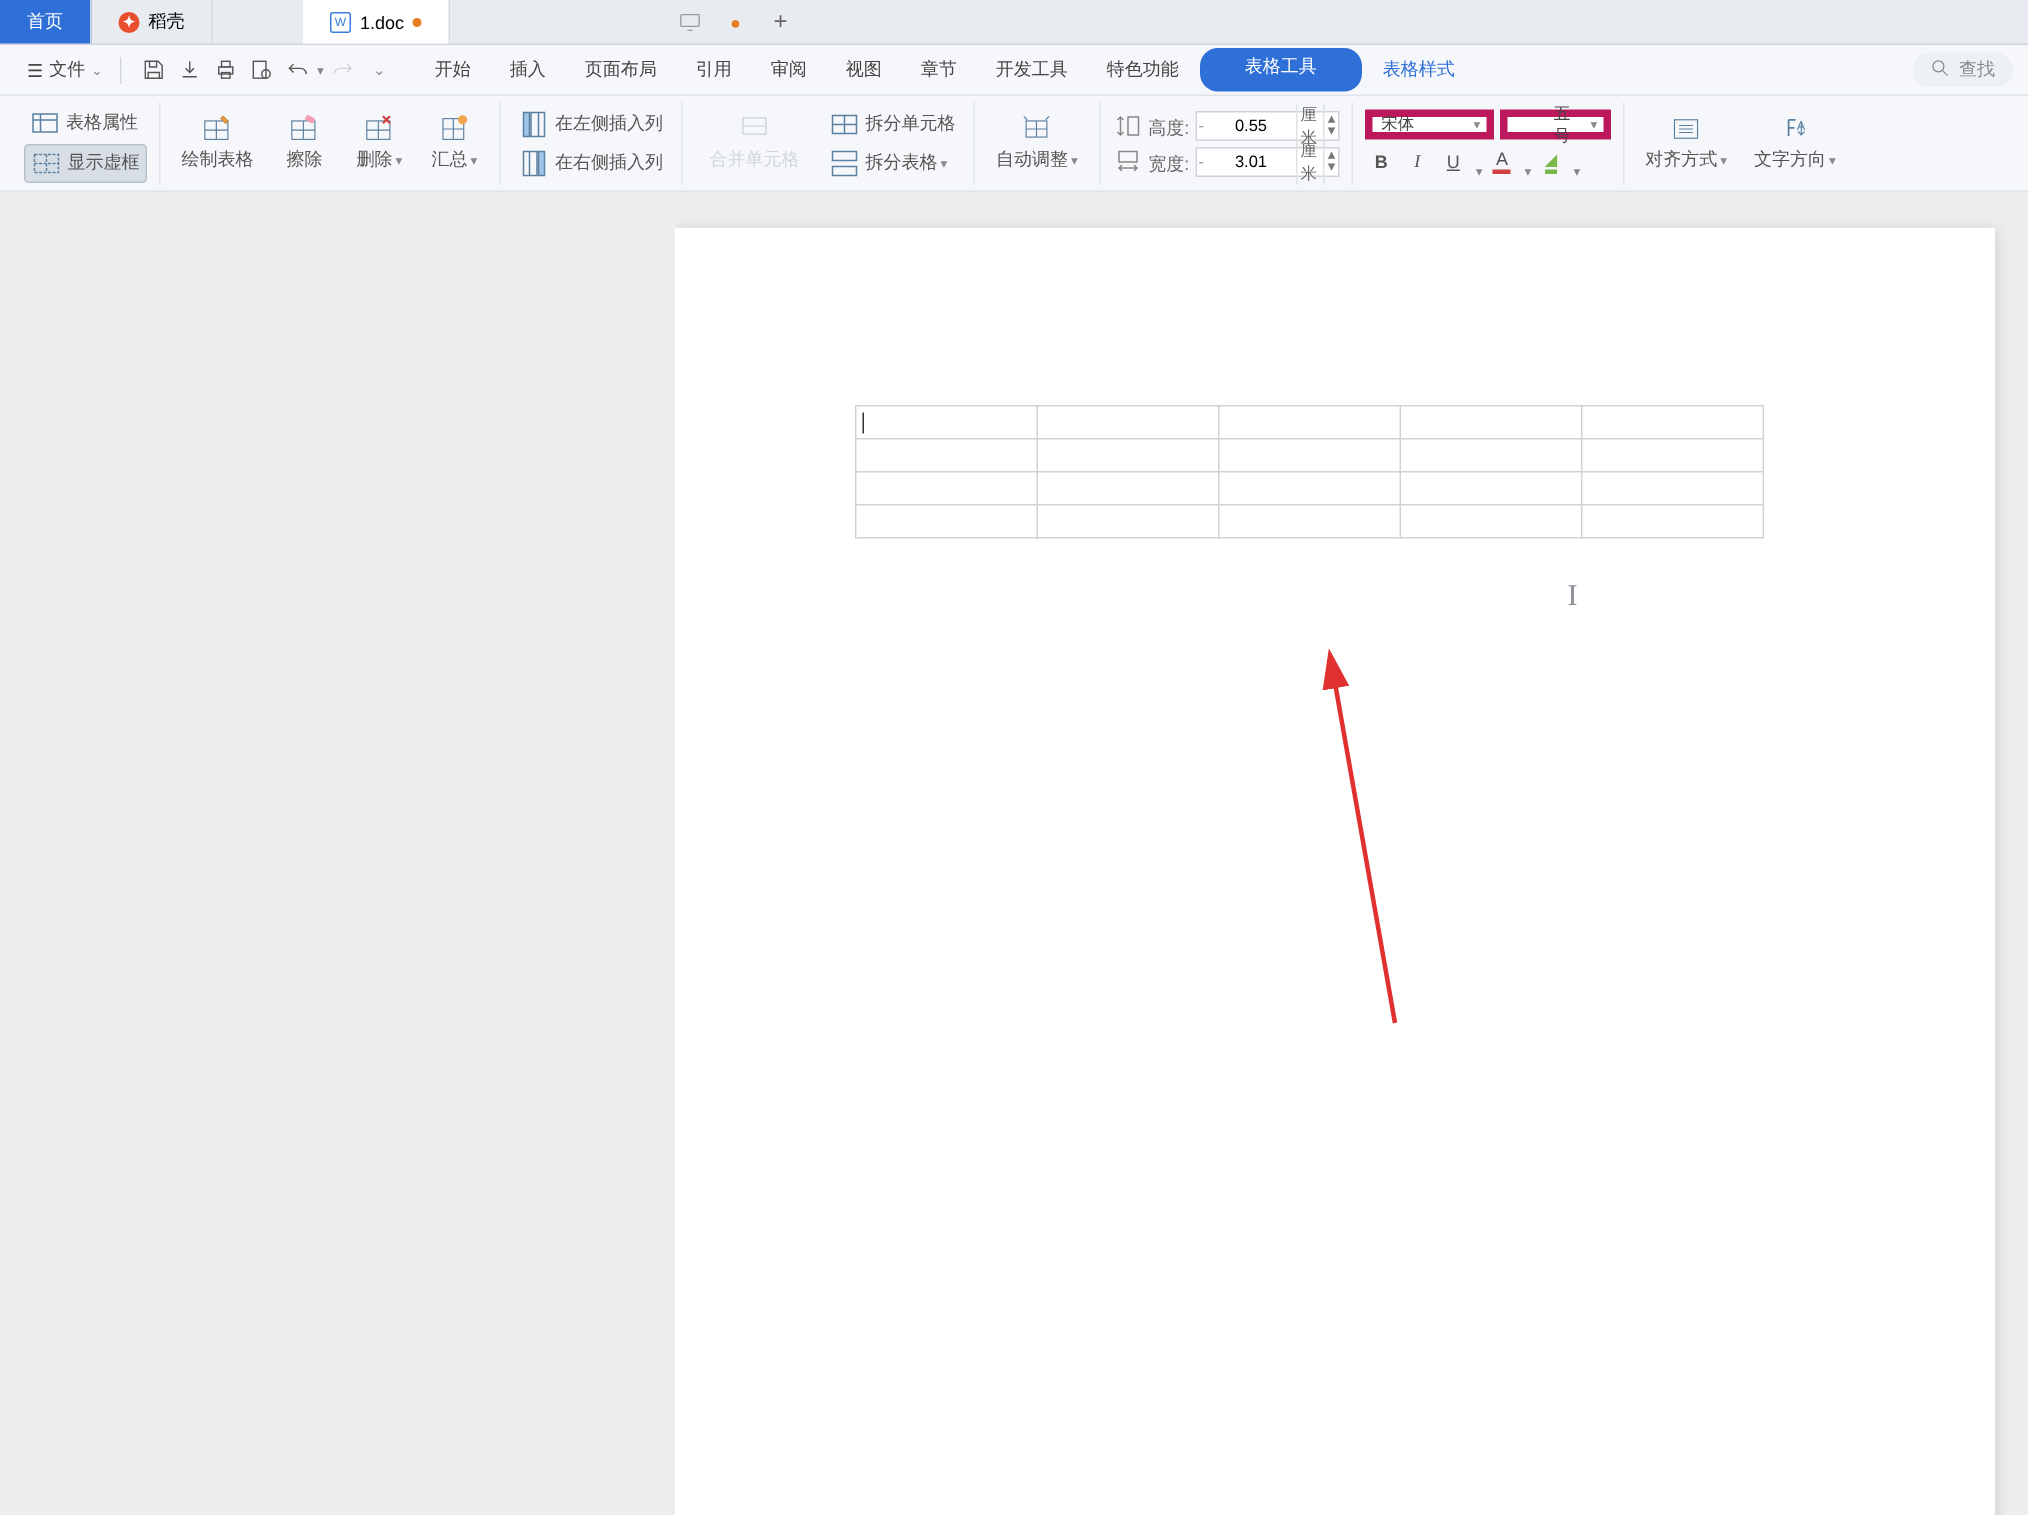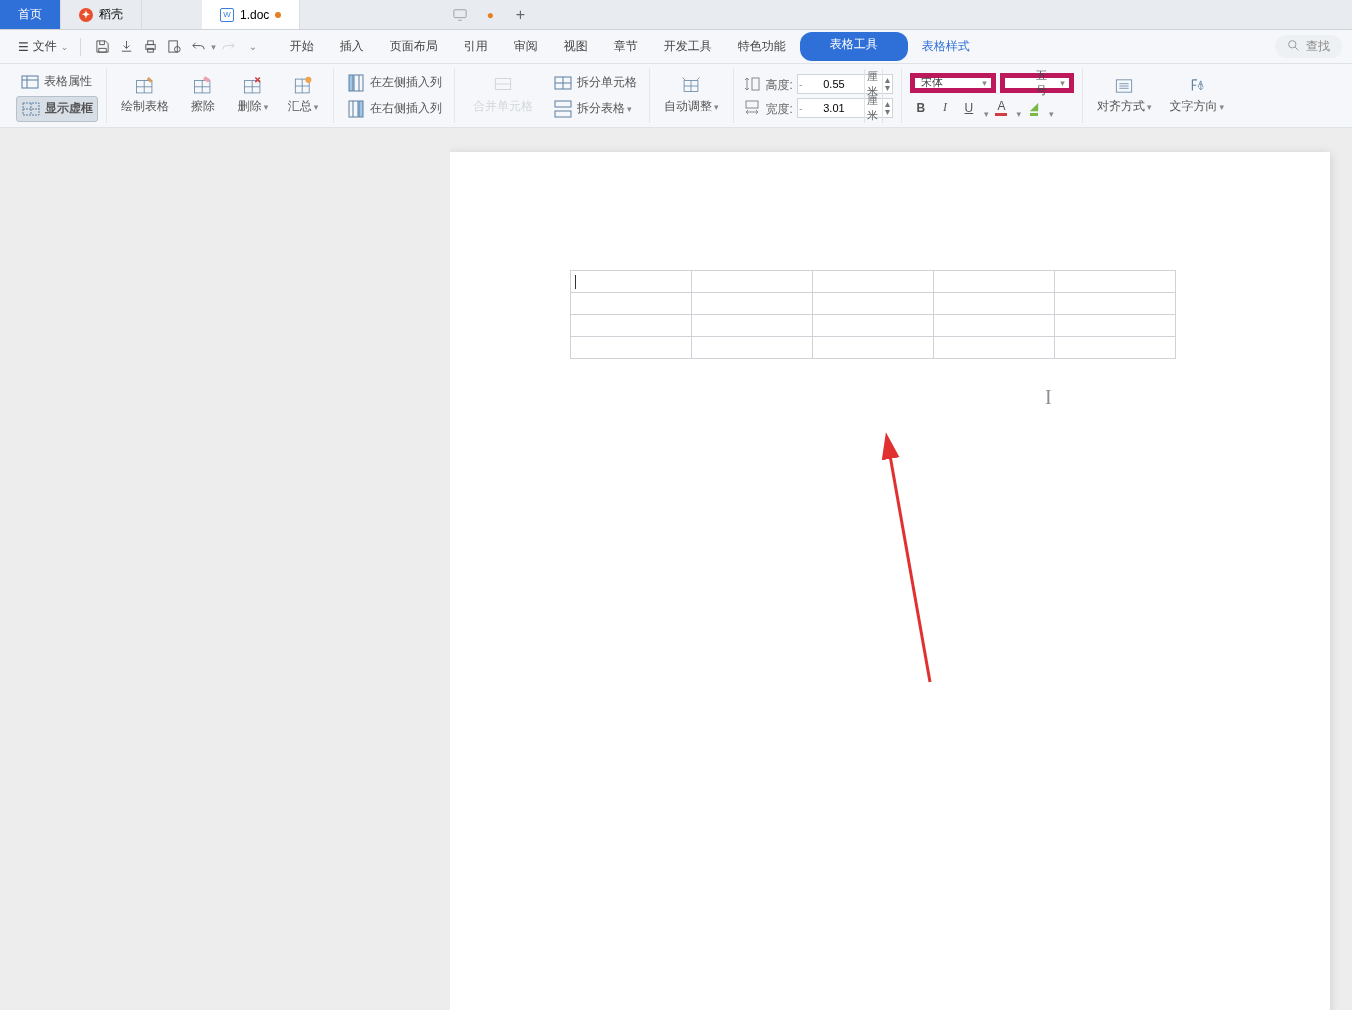--- a/index.html
+++ b/index.html
@@ -27,21 +27,21 @@
 .menutab.blue { background: #2f6fd8; color: #fff; border-radius: 12px; padding: 4px 30px; }
 .menutab.link { color: #2f6fd8; }
 .searchbox { margin-left: auto; display: flex; align-items: center; background: #eef1f4; border-radius: 14px; padding: 3px 12px; color: #888; gap: 6px; }
 
 
 .ribbon { height: 64px; background: #f5f7fa; display: flex; align-items: stretch; padding: 4px 8px; gap: 0; border-bottom: 1px solid #e0e3e6; }
 .rgroup { display: flex; flex-direction: column; justify-content: center; padding: 0 8px; border-right: 1px solid #e4e7ea; }
 .rgroup:last-child { border-right: none; }
 .rbtn-big { display: flex; flex-direction: column; align-items: center; justify-content: center; gap: 2px; padding: 2px 6px; color: #555; cursor: pointer; border-radius: 3px; min-width: 44px; }
 .rbtn-small { display: flex; align-items: center; gap: 4px; padding: 2px 4px; color: #555; cursor: pointer; border-radius: 3px; font-size: 12px; }
-.rbtn-small.pressed { background: #d8dee6; border: 1px solid #b8c0ca; font-weight: bold; }
+.rbtn-small.pressed { background: #d8dee6; border: 1px solid #b8c0ca; }
 .rbtn-small.disabled { color: #b0b6bd; cursor: default; }
 .rrow { display: flex; align-items: flex-end; gap: 4px; }
 .rcol { display: flex; flex-direction: column; gap: 2px; }
 .rflex { display: flex; gap: 6px; align-items: center; }
 .ricon { width: 20px; height: 20px; display: inline-flex; align-items: center; justify-content: center; }
 .ricon svg { width: 18px; height: 18px; }
 .ricon-big svg { width: 26px; height: 26px; }
 .dim-input { display: flex; align-items: center; border: 1px solid #d0d4d8; background: #fff; height: 20px; width: 96px; font-size: 11px; }
 .dim-input input { border: none; width: 60px; text-align: center; font-size: 11px; outline: none; }
 .dim-input .unit { border-left: 1px solid #e0e3e6; border-right: 1px solid #e0e3e6; padding: 0 2px; color: #666; }

